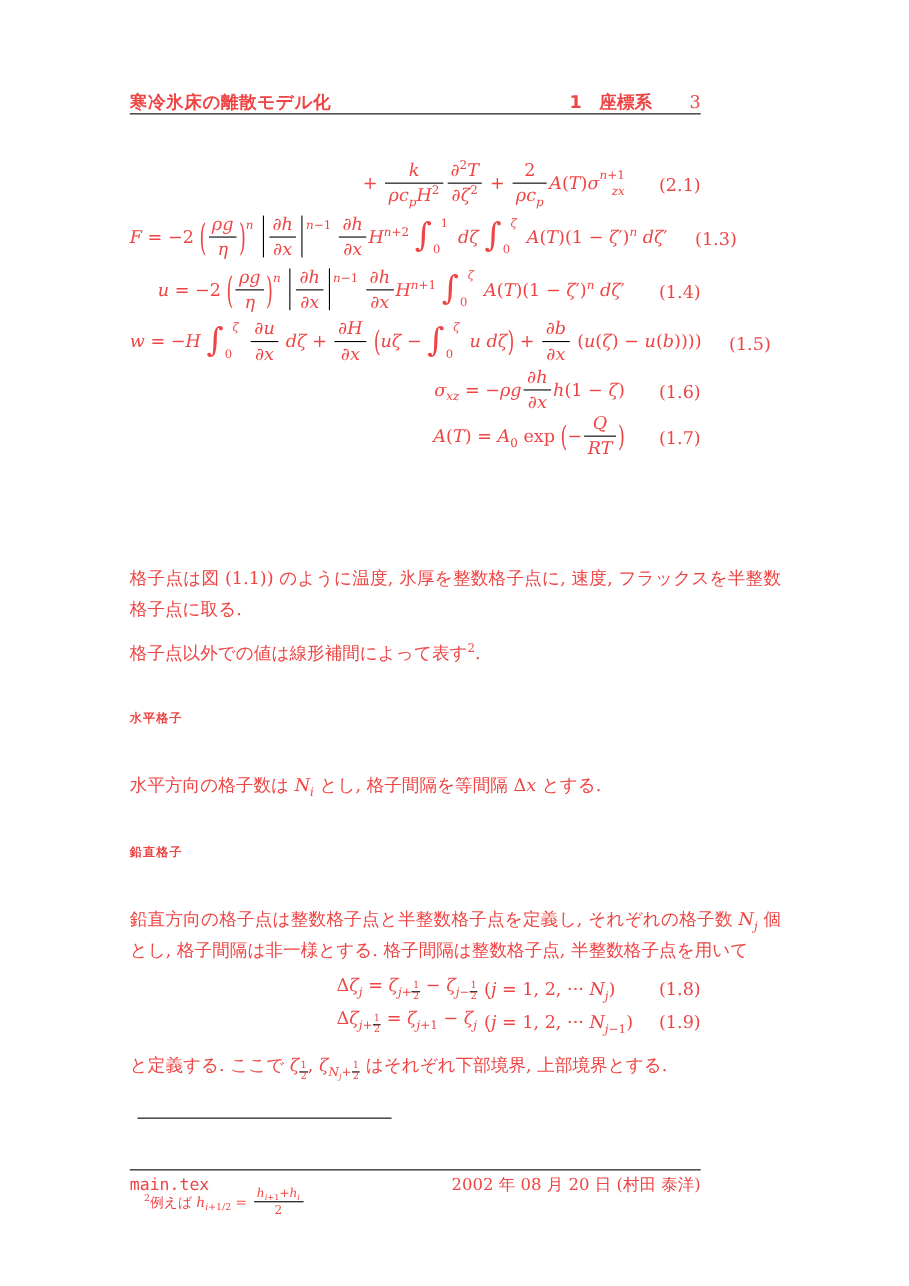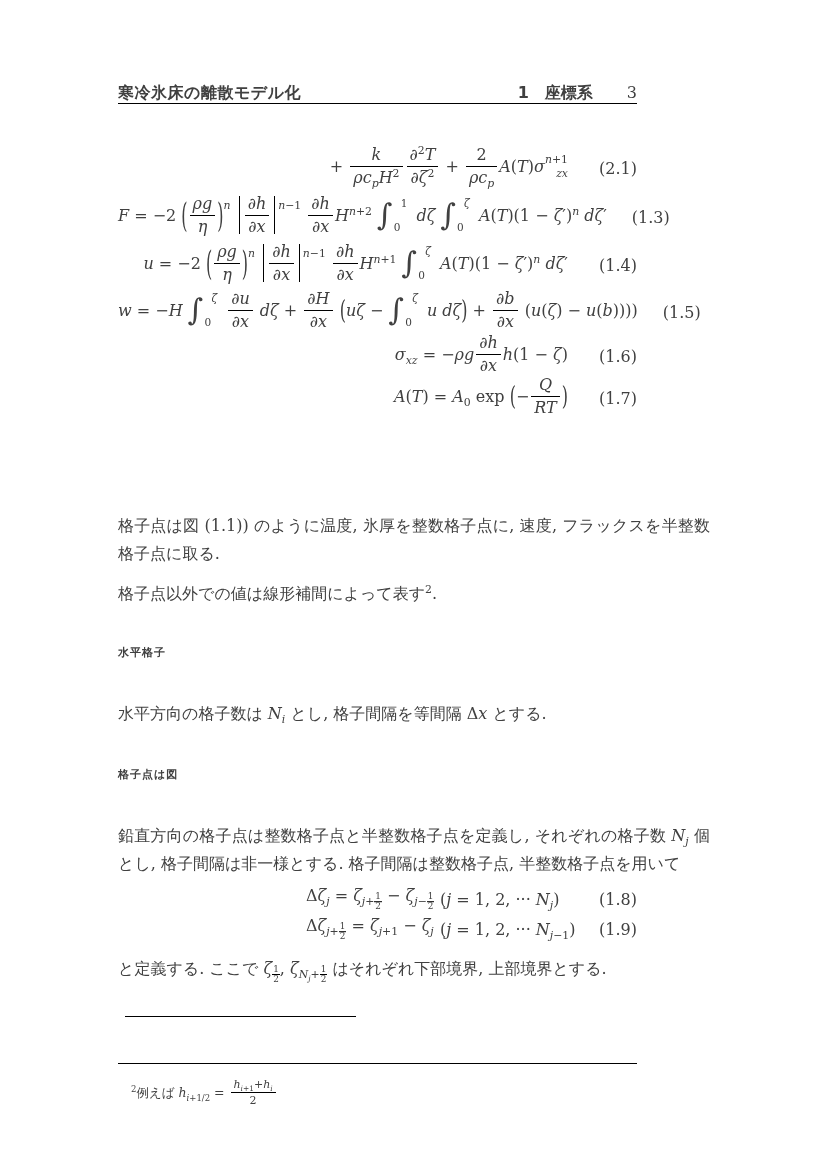--- a/index.html
+++ b/index.html
@@ -1,16 +1,16 @@
 <!DOCTYPE html>
 <html><head>
 <meta charset="utf-8">
 <style>
   html,body{margin:0;padding:0;background:#ffffff;}
-  .page{position:relative;width:755px;height:1169px;background:#ffffff;color:#404040;
+  .page{position:relative;width:755px;height:1169px;background:#ffffff;color:#ef4444;
         font-family:"DejaVu Serif",serif;overflow:hidden;}
 
   
   .header{position:absolute;left:118px;right:118px;top:83px;display:flex;
           justify-content:space-between;align-items:baseline;font-size:16px;}
   .htitle{font-weight:bold;font-family:"DejaVu Sans",sans-serif;letter-spacing:0.5px;}
   .hright{display:flex;align-items:baseline;}
   .hsec{font-weight:bold;font-family:"DejaVu Sans",sans-serif;}
   .hpage{margin-left:34px;font-family:"DejaVu Serif",serif;}
   .hrule{position:absolute;left:118px;right:118px;top:103px;border-top:1.6px solid #000;}
@@ -129,21 +129,21 @@
 
 
   <div class="para" style="top:512px;">格子点は図 (1.1)) のように温度, 氷厚を整数格子点に, 速度, フラックスを半整数格子点に取る.</div>
 
   <div class="para" style="top:580px;">格子点以外での値は線形補間によって表す<sup>2</sup>.</div>
 
   <div class="subhead" style="top:645px;">水平格子</div>
 
   <div class="para" style="top:700px;">水平方向の格子数は <i>N</i><sub><i>i</i></sub> とし, 格子間隔を等間隔 Δ<i>x</i> とする.</div>
 
-  <div class="subhead" style="top:767px;">格子点は図</div>
+  <div class="subhead" style="top:767px;">鉛直格子</div>
 
   <div class="para" style="top:822px;">鉛直方向の格子点は整数格子点と半整数格子点を定義し, それぞれの格子数 <i>N</i><sub><i>j</i></sub> 個とし, 格子間隔は非一様とする. 格子間隔は整数格子点, 半整数格子点を用いて</div>
 
   <div class="eqrow" style="top:884px;height:30px;">
     <span class="eqleft">Δ<i>ζ</i><sub><i>j</i></sub> = <i>ζ</i><sub><i>j</i>+<span class="tf"><span class="tn">1</span><span class="td">2</span></span></sub> − <i>ζ</i><sub><i>j</i>−<span class="tf"><span class="tn">1</span><span class="td">2</span></span></sub></span>
     <span class="eqcond">(<i>j</i> = 1, 2, ··· <i>N</i><sub><i>j</i></sub>)</span>
     <span class="eqnum-abs">(1.8)</span>
   </div>
 
   <div class="eqrow" style="top:914px;height:30px;">
@@ -151,14 +151,18 @@
     <span class="eqcond">(<i>j</i> = 1, 2, ··· <i>N</i><sub><i>j</i>−1</sub>)</span>
     <span class="eqnum-abs">(1.9)</span>
   </div>
 
   <div class="para" style="top:955px;">と定義する. ここで <i>ζ</i><sub><span class="tf"><span class="tn">1</span><span class="td">2</span></span></sub>, <i>ζ</i><sub><i>N</i><sub><i>j</i></sub>+<span class="tf"><span class="tn">1</span><span class="td">2</span></span></sub> はそれぞれ下部境界, 上部境界とする.</div>
 
   <div class="fnrule"></div>
   <div class="footnote"><sup>2</sup>例えば <i>h</i><sub><i>i</i>+1/2</sub> = <span class="fr"><span class="nu"><i>h</i><sub><i>i</i>+1</sub>+<i>h</i><sub><i>i</i></sub></span><span class="de">2</span></span></div>
 
   <div class="ftrule"></div>
+  <div class="footer">
+    <span class="fleft">main.tex</span>
+    <span class="fright">2002 年 08 月 20 日 (村田 泰洋)</span>
+  </div>
 
 </div>
 
 </body></html>

